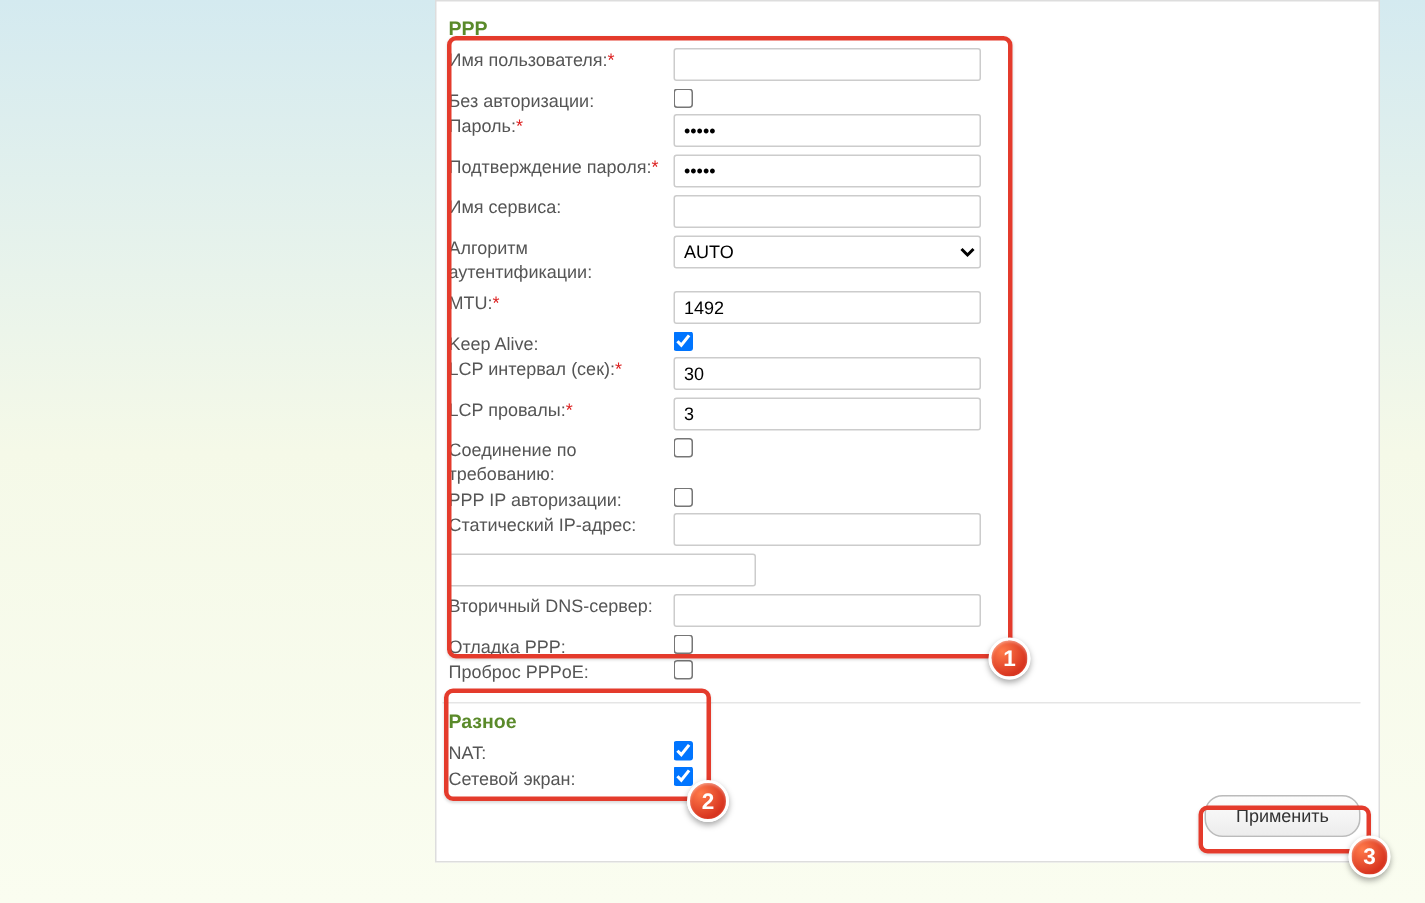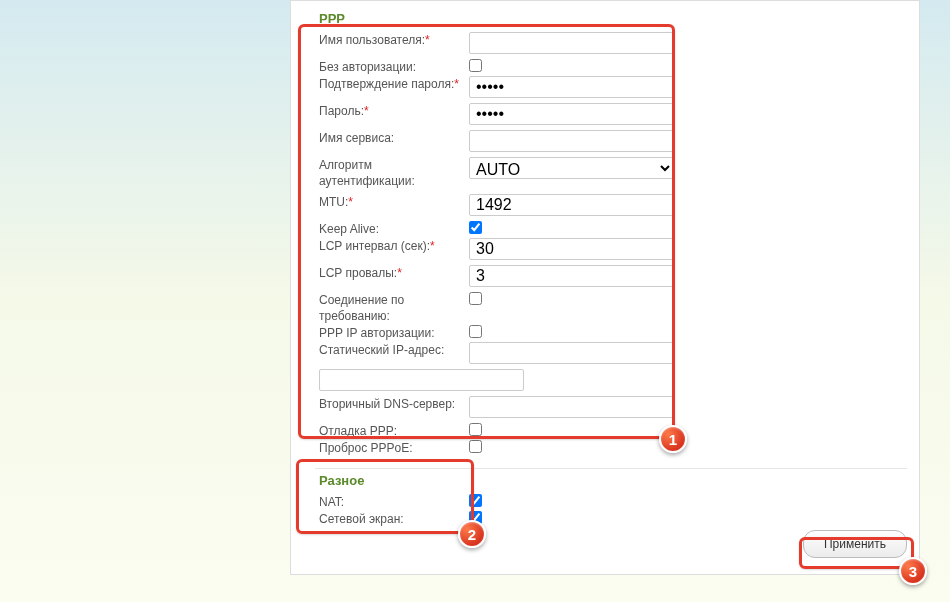--- a/index.html
+++ b/index.html
@@ -13,21 +13,21 @@
       overflow: hidden;
     }
     .panel {
       position: absolute;
       left: 290px;
       top: 0;
       width: 630px;
       height: 575px;
       background: #fff;
       border: 1px solid #ddd;
-      padding: 6px 12px 12px 24px;
+      padding: 6px 12px 12px 4px;
     }
     .section-title {
       color: #5a8a2a;
       font-weight: bold;
       font-size: 13px;
       padding: 4px 0 6px 4px;
     }
     .divider-top { border-top: 1px solid #e5e5e5; margin-top: 12px; }
     .highlight-box {
       border: 3px solid #e43b2c;
@@ -62,21 +62,21 @@
       font-size: 12px;
       line-height: 16px;
     }
     .req { color: #d22; }
     input[type="text"], input[type="password"], select {
       width: 205px;
       height: 22px;
       border: 1px solid #ccc;
       border-radius: 2px;
       padding: 2px 6px;
-      font-size: 16px;
+      font-size: 12px;
       background: #fff;
     }
     select { padding: 2px 2px; }
     input[type="checkbox"] {
       width: 13px; height: 13px;
     }
     .tight .row { margin-bottom: 1px; }
     .footer {
       position: absolute;
       right: 12px;
@@ -104,25 +104,25 @@
       <div class="label"><span>Имя пользователя:</span><span class="req">*</span></div>
       <input type="text" value="" style="">
     </div>
     <div class="tight">
       <div class="row">
         <div class="label">Без авторизации:</div>
         <input type="checkbox" style="">
       </div>
     </div>
     <div class="row">
+      <div class="label"><span>Пароль:</span><span class="req">*</span></div>
+      <input type="password" value="•••••" style="">
+    </div>
+    <div class="row">
       <div class="label"><span>Подтверждение пароля:</span><span class="req">*</span></div>
-      <input type="password" value="•••••" style="">
-    </div>
-    <div class="row">
-      <div class="label"><span>Пароль:</span><span class="req">*</span></div>
       <input type="password" value="•••••" style="">
     </div>
     <div class="row">
       <div class="label">Имя сервиса:</div>
       <input type="text" value="" style="">
     </div>
     <div class="row">
       <div class="label">Алгоритм аутентификации:</div>
       <select><option>AUTO</option></select>
     </div>

